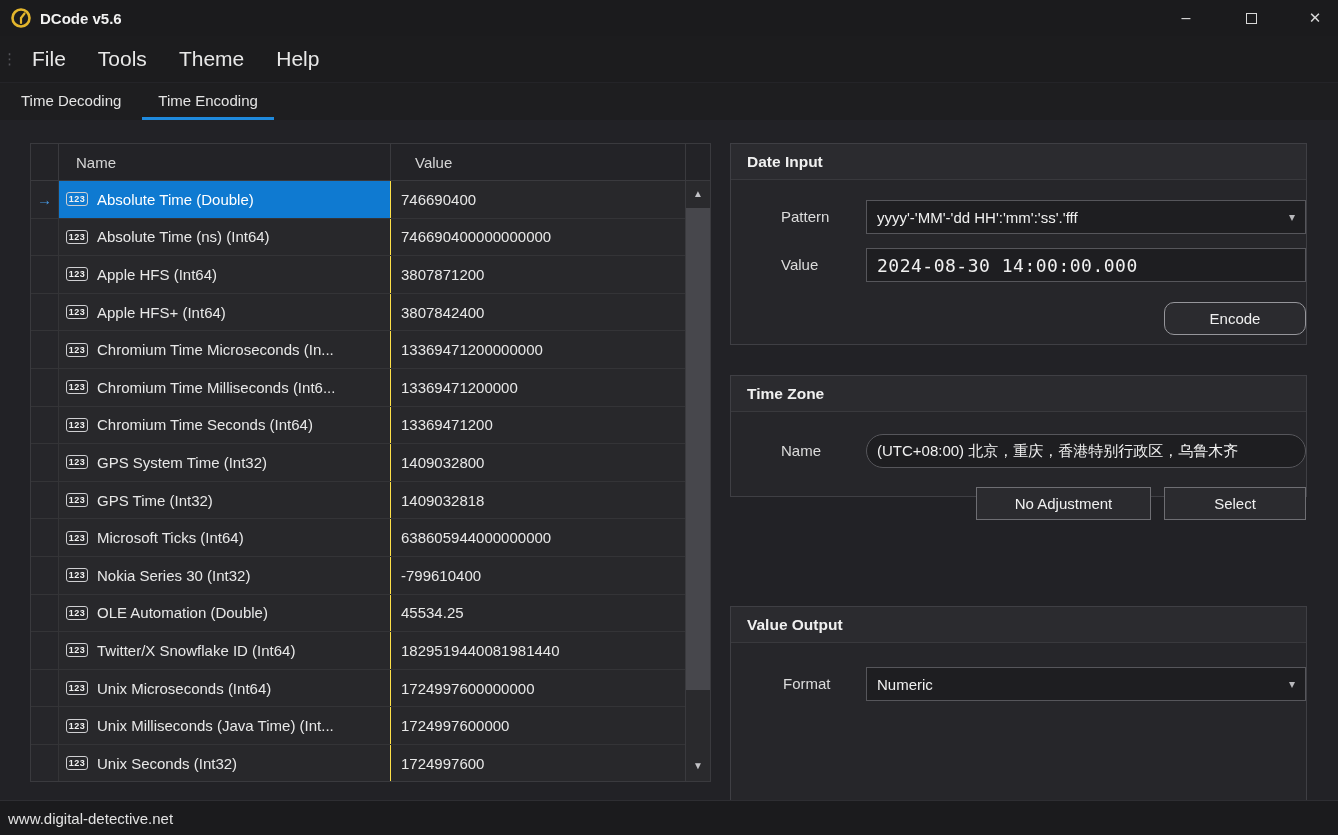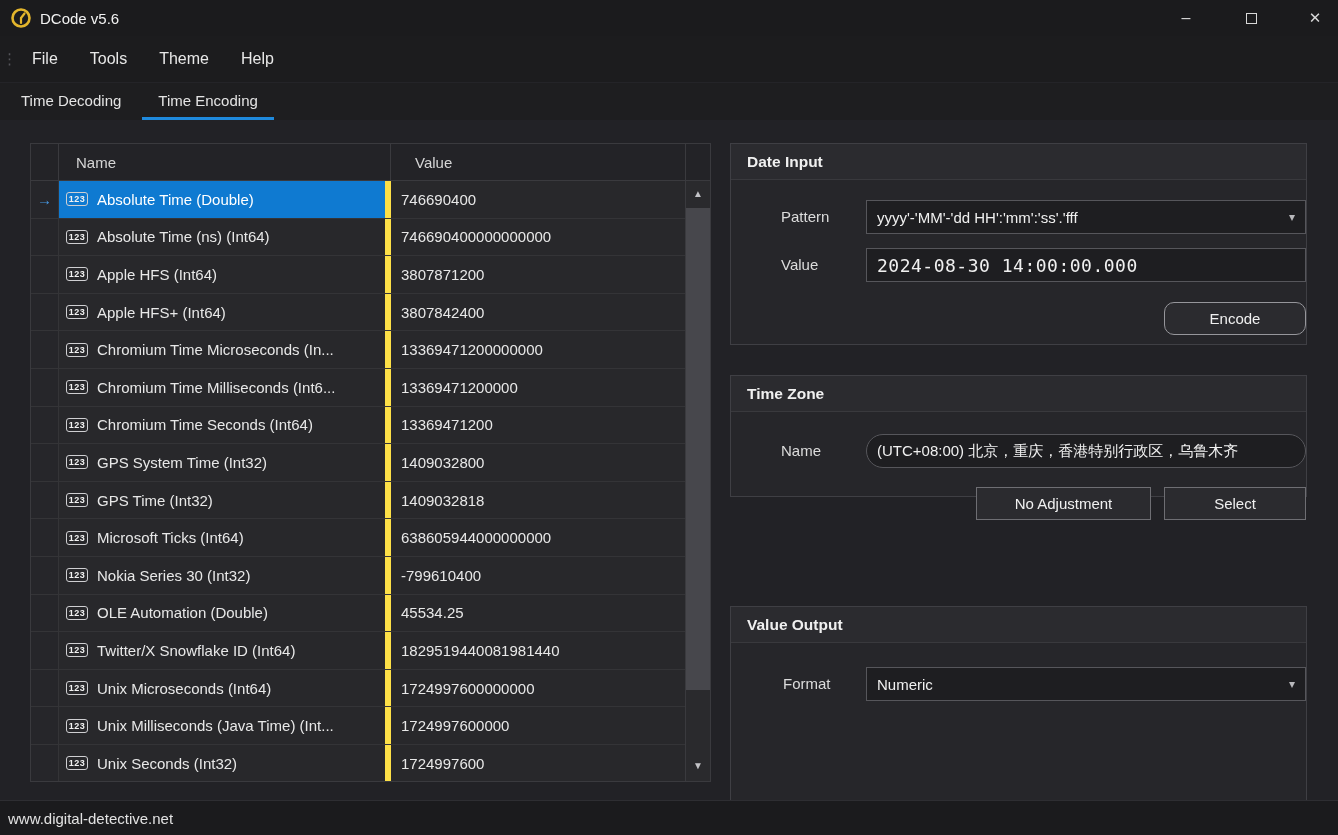--- a/index.html
+++ b/index.html
@@ -7,34 +7,34 @@
   body {
     font-family: "Liberation Sans", sans-serif;
     background:#222226; color:#e6e6e6; position:relative;
     -webkit-font-smoothing:antialiased;
   }
 
   
   .titlebar { position:absolute; top:0; left:0; width:1338px; height:36px;
     background:#1b1b1d; display:flex; align-items:center; }
   .app-logo { width:22px; height:22px; margin:0 8px 0 10px; flex:0 0 auto; }
-  .app-title { font-size:15px; font-weight:normal; color:#f2f2f2; }
+  .app-title { font-size:15px; font-weight:bold; color:#f2f2f2; }
   .win-btn { position:absolute; top:0; width:42px; height:36px; display:flex;
     align-items:center; justify-content:center; color:#d8d8d8; font-size:14px; cursor:default; }
   .win-btn.min { left:1165px; font-size:16px; }
   .win-btn.max { left:1230px; }
   .win-btn.max .sq { width:11px; height:11px; border:1px solid #d8d8d8; display:block; }
   .win-btn.close { left:1294px; font-size:15px; }
 
   
   .menubar { position:absolute; top:36px; left:0; width:1338px; height:46px;
     background:#1c1c1e; display:flex; align-items:center; padding-left:2px; }
   .menu-grip { color:#55555a; font-size:15px; letter-spacing:0; width:12px; text-align:center;
     line-height:12px; margin-right:2px; }
-  .menu-item { font-size:16px; color:#e8e8e8; padding:8px 16px; cursor:default; }
+  .menu-item { font-size:21px; color:#e8e8e8; padding:8px 16px; cursor:default; }
 
   
   .tabbar { position:absolute; top:82px; left:0; width:1338px; height:38px;
     background:#1e1e20; display:flex; align-items:stretch; border-top:1px solid #242428; }
   .tab { font-size:15px; color:#e4e4e4; padding:0 16px; display:flex; align-items:center;
     border-bottom:3px solid transparent; margin-left:5px; cursor:default; }
   .tab.active { border-bottom-color:#1f8add; }
 
   
   .content { position:absolute; top:120px; left:0; right:0; bottom:35px; background:#222226; }
@@ -47,21 +47,21 @@
   .t-header > div { display:flex; align-items:center; }
   .h-gutter { width:28px; border-right:1px solid #3a3a3e; }
   .h-name  { width:332px; padding-left:17px; border-right:1px solid #3a3a3e; }
   .h-value { width:295px; padding-left:24px; border-right:1px solid #3a3a3e; }
   .h-fill  { flex:1; }
   .t-body { position:absolute; top:37px; left:0; width:655px; bottom:0; overflow:hidden; }
   .trow { display:flex; height:37.6px; border-bottom:1px solid #343437; background:#28282b; }
   .c-gutter { width:28px; border-right:1px solid #343437; background:#26262a;
     display:flex; align-items:center; justify-content:center; }
   .sel-arrow { color:#4596e0; font-size:15px; }
-  .c-name { width:332px; border-right:6px solid #fde047; display:flex; align-items:center;
+  .c-name { width:332px; border-right:1px solid #fde047; display:flex; align-items:center;
     gap:9px; padding-left:7px; font-size:15px; color:#e8e8e8; white-space:nowrap; overflow:hidden; }
   .c-name.sel { background:#0f7ad1; color:#ffffff; }
   .c-value { width:294px; display:flex; align-items:center; padding-left:10px;
     font-size:15px; color:#e8e8e8; white-space:nowrap; overflow:hidden; }
   .badge { flex:0 0 auto; width:22px; height:14px; border:1px solid #cfcfd2; border-radius:3px;
     display:inline-flex; align-items:center; justify-content:center;
     font-size:9px; font-weight:bold; color:#f2f2f2; letter-spacing:0.5px; }
   
   .t-scroll { position:absolute; top:37px; right:0; width:25px; bottom:0;
     background:#2a2a2d; border-left:1px solid #3a3a3e; }

